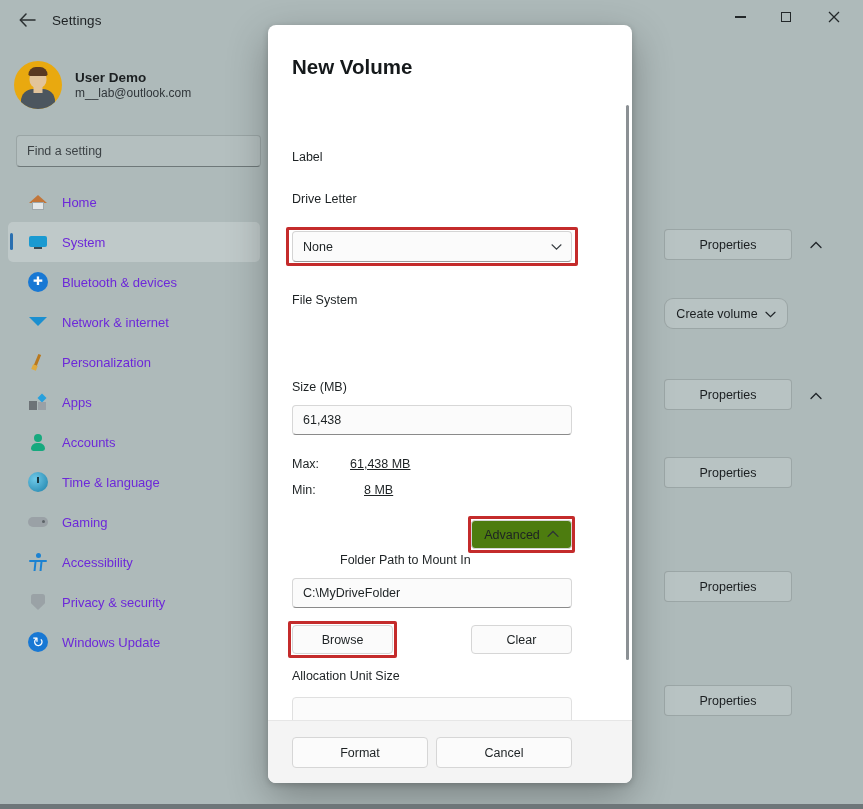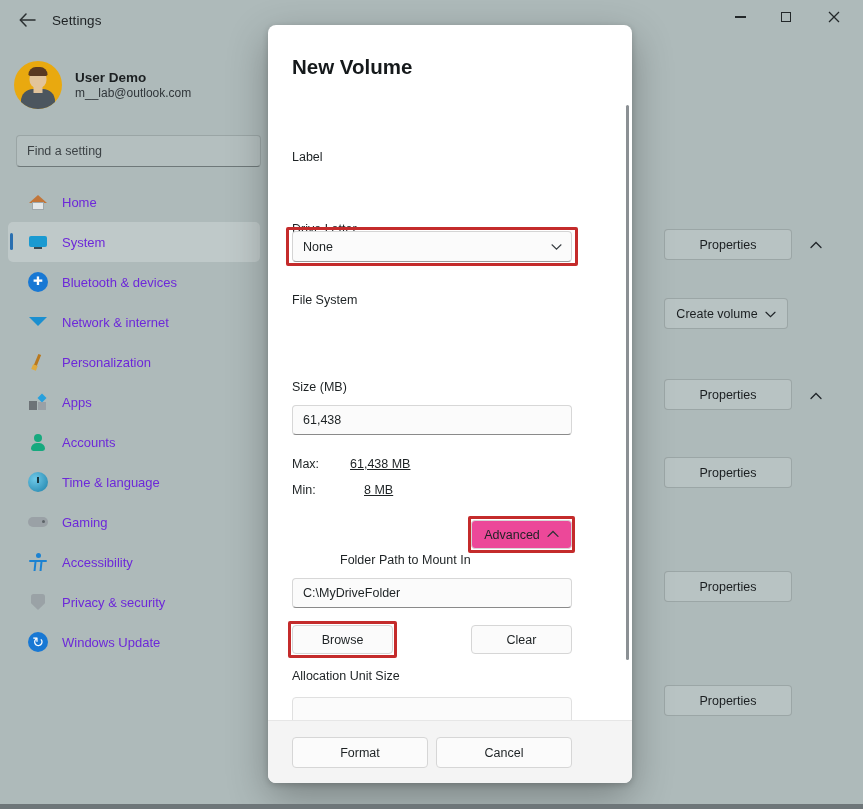--- a/index.html
+++ b/index.html
@@ -242,21 +242,21 @@
   }
 
   .chev {
     position: absolute; width: 22px; height: 22px;
     display: flex; align-items: center; justify-content: center;
     color: #21262a; font-size: 11px;
   }
 
   #btn-props-1 { left: 664px; top: 229px; width: 128px; }
   #chev-1 { left: 805px; top: 234px; }
-  #btn-create-vol { left: 664px; top: 298px; width: 124px; }
+  #btn-create-vol { left: 664px; top: 298px; width: 124px; border-radius: 9px; }
   #btn-props-2 { left: 664px; top: 379px; width: 128px; }
   #chev-2 { left: 805px; top: 385px; }
   #btn-props-3 { left: 664px; top: 457px; width: 128px; }
   #btn-props-4 { left: 664px; top: 571px; width: 128px; }
   #btn-props-5 { left: 664px; top: 685px; width: 128px; }
 
   
   #modal {
     position: absolute; left: 268px; top: 25px;
     width: 364px; height: 758px;
@@ -313,35 +313,35 @@
   .minmax-row {
     position: absolute; left: 24px; font-size: 12.5px; color: #1d2224;
     width: 280px;
   }
   .minmax-row .k { position: absolute; left: 0; }
   .minmax-row .v { position: absolute; left: 58px; text-decoration: underline; }
 
   #label-field { top: 119px; }
   #lbl-label   { top: 83px; margin-top: 42px; }
 
-  #lbl-drive   { top: 197px; }
+  #lbl-drive   { top: 167px; }
   #drive-combo { top: 206px; }
 
   #lbl-fs      { top: 268px; }
   #fs-combo    { top: 293px; }
 
   #lbl-size    { top: 355px; }
   #size-field  { top: 380px; }
 
   #row-max { top: 432px; }
   #row-min { top: 458px; }
   #advanced-btn {
     position: absolute; left: 203px; top: 495px;
     width: 101px; height: 29px;
-    background: #ec4899; border: 1px solid #d6d6d6; border-radius: 4px;
+    background: #4d7c0f; border: 1px solid #d6d6d6; border-radius: 4px;
     display: flex; align-items: center; justify-content: center; gap: 7px;
     font-size: 12.5px; color: #1d2224;
   }
   #advanced-btn .cv { font-size: 10px; color: #2c3236; }
 
   #lbl-folder  { top: 528px; margin-left: 48px; }
   #folder-field{ top: 553px; }
 
   #browse-btn {
     position: absolute; left: 24px; top: 600px;

